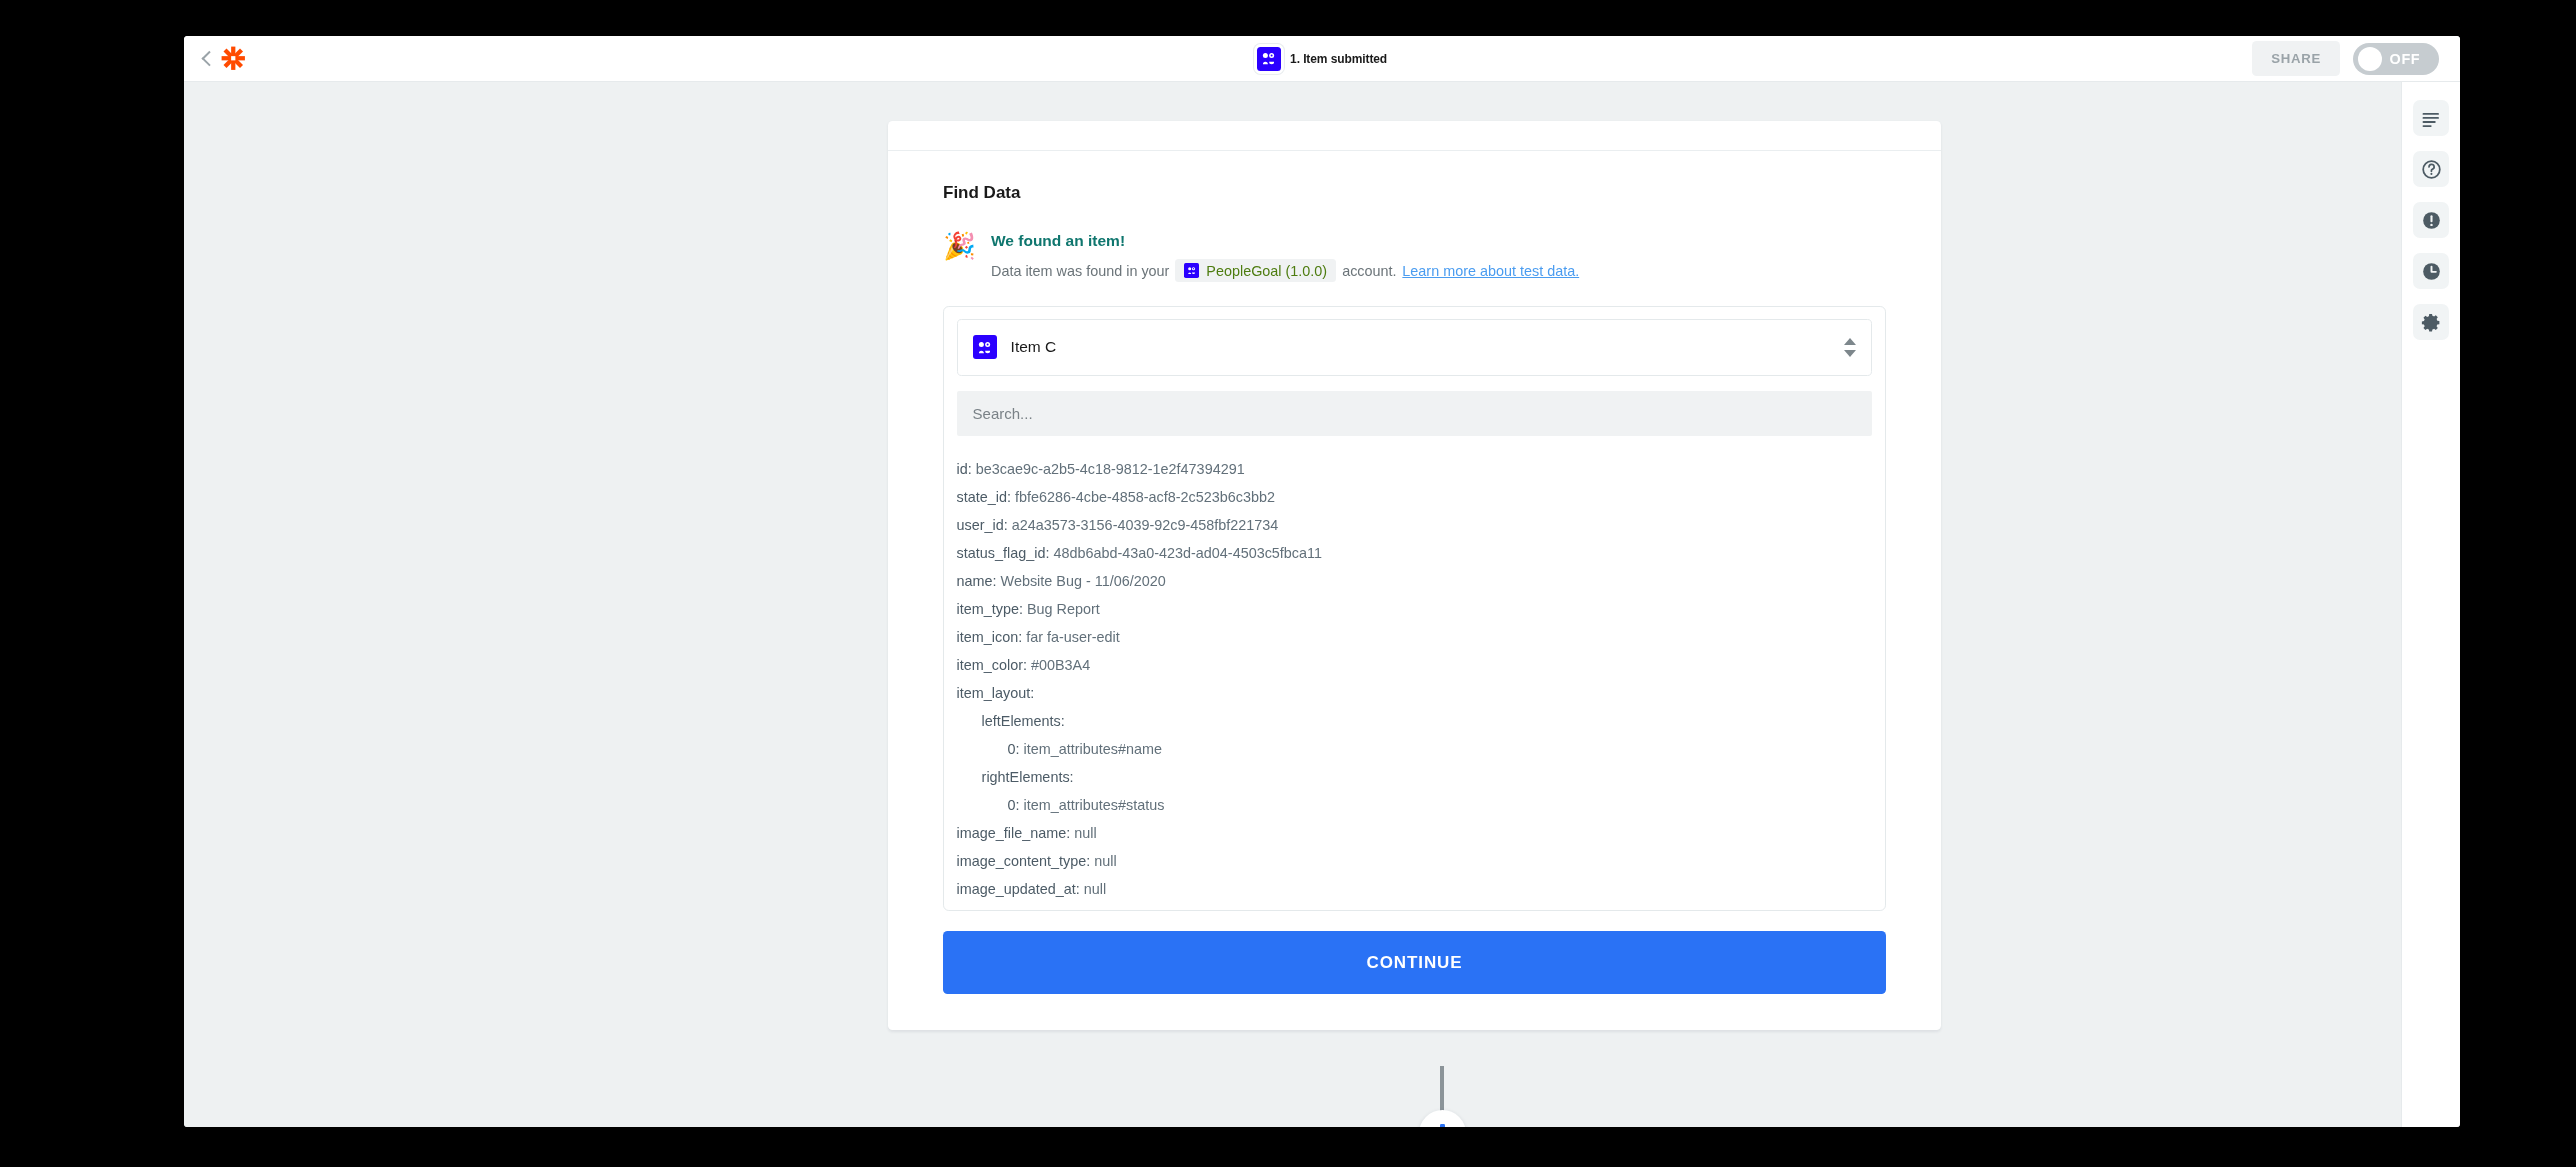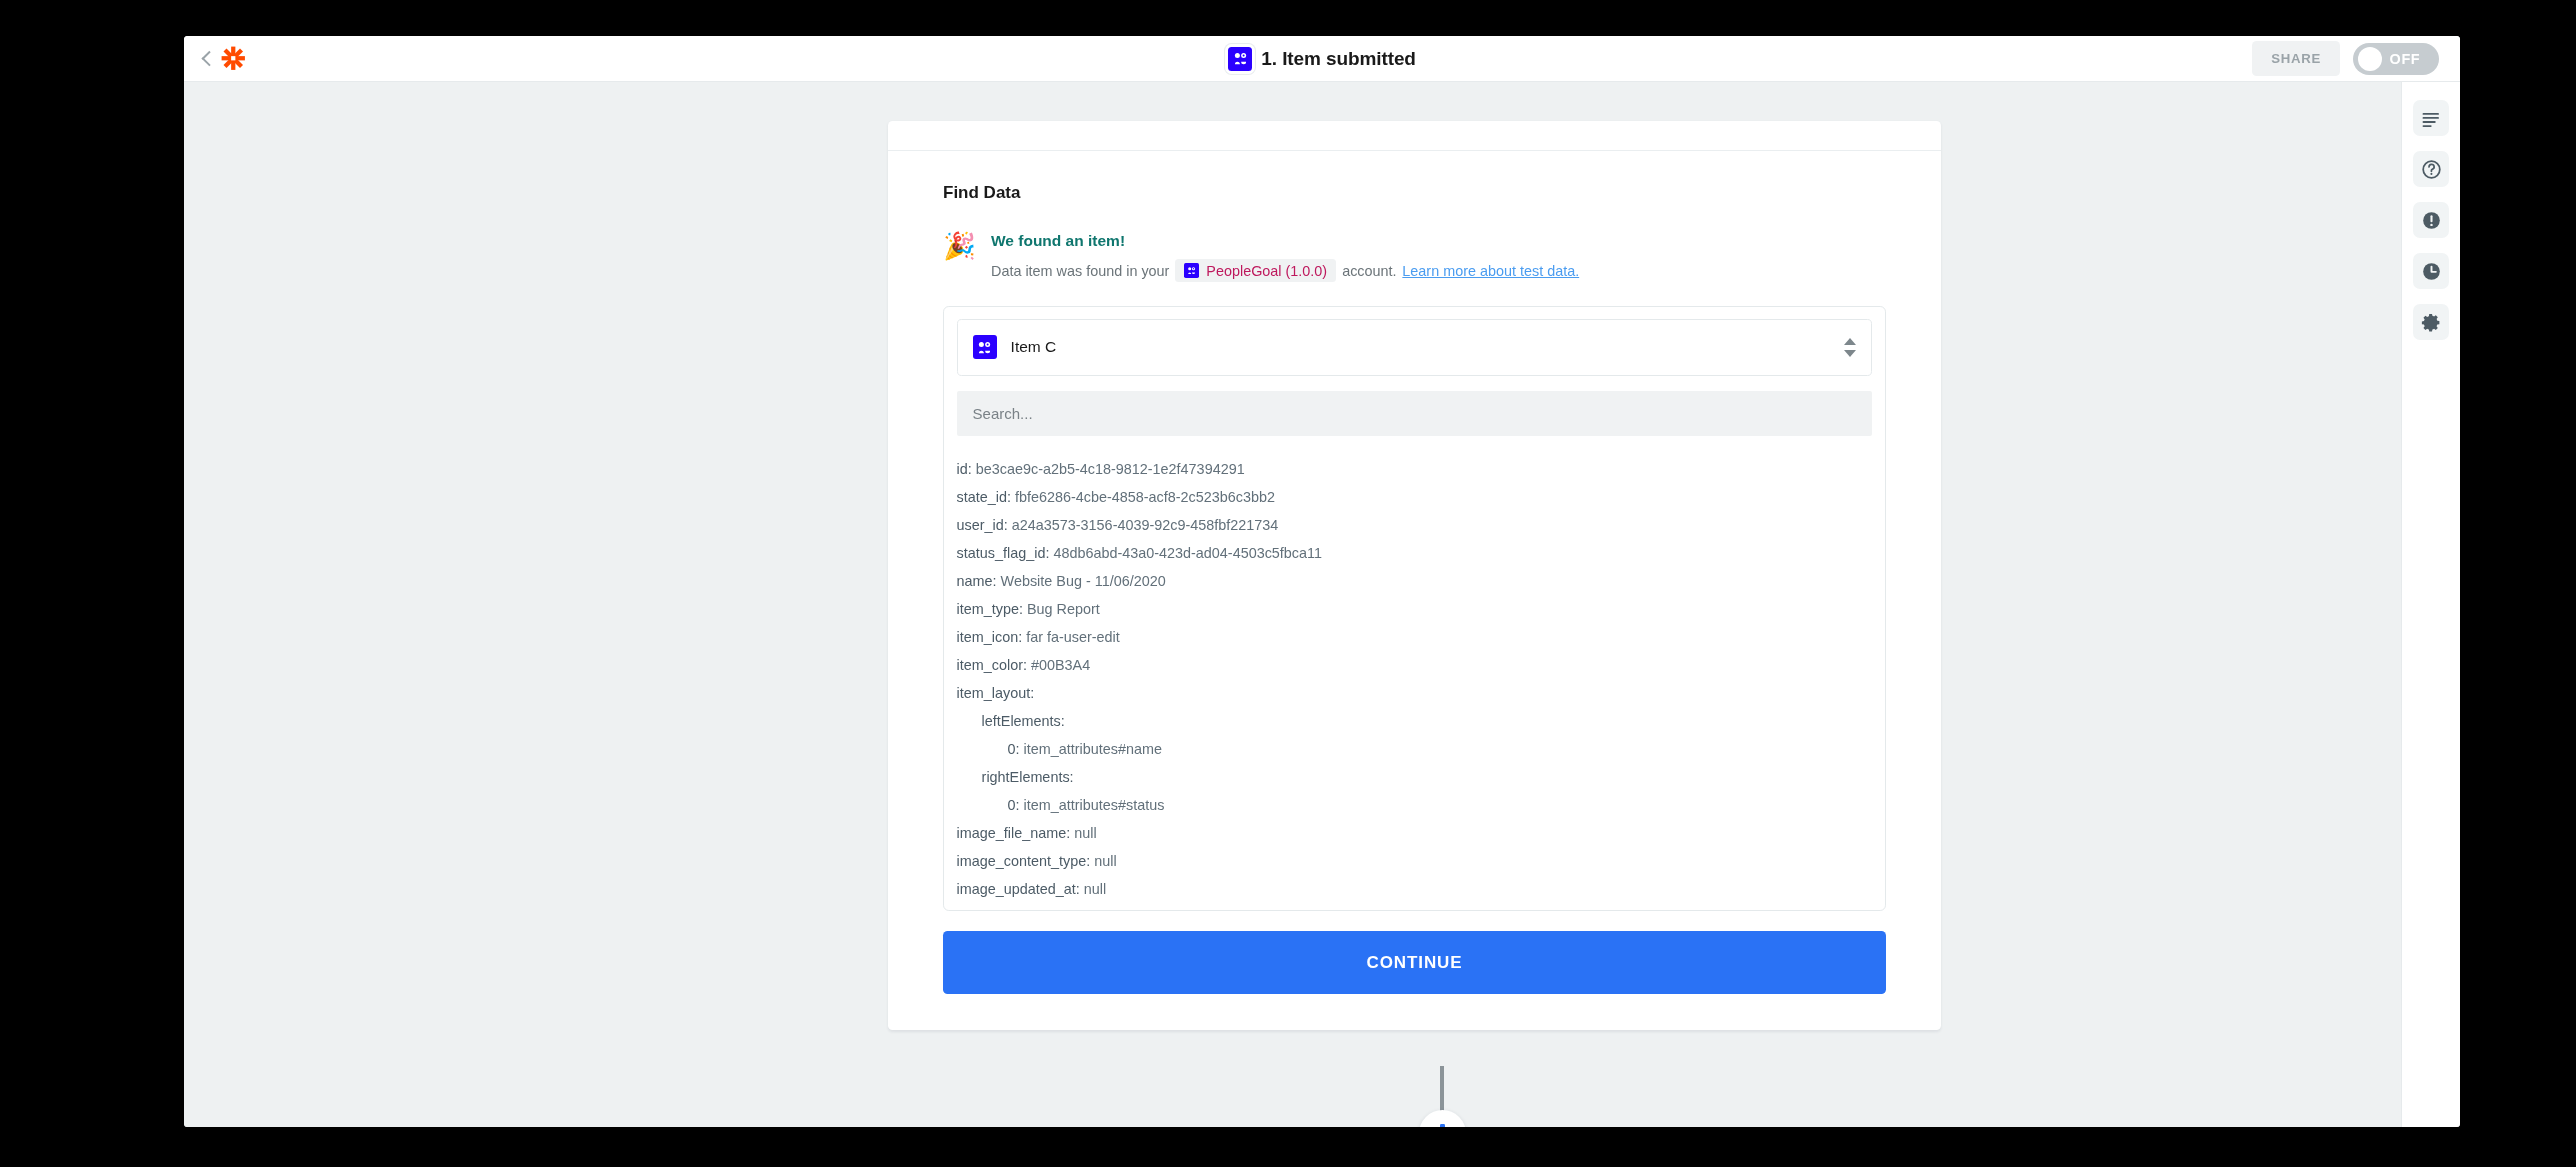--- a/index.html
+++ b/index.html
@@ -57,21 +57,21 @@
     border-radius: 2.9px;
     display: flex; align-items: center; justify-content: center;
     flex: 0 0 auto;
   }
   .pg-tile.framed {
     box-shadow: 0 0 0 2.9px #fff, 0 0 0 4px #e9edef;
     border-radius: 3.5px;
   }
   .pg-glyph { display: block; }
   .step-title {
-    font-size: 19px; font-weight: bold; color: #1a1a1a;
+    font-size: 12px; font-weight: bold; color: #1a1a1a;
     letter-spacing: -0.1px;
   }
 
   .topbar-right {
     margin-left: auto; display: flex; align-items: center;
     gap: 12.6px; padding-right: 21px; flex: 0 0 auto;
     position: relative; z-index: 3;
   }
   .share-btn {
     background: #f0f2f3; border: none;
@@ -162,21 +162,21 @@
     padding: 3.5px 9.2px;
     margin: 0 5.8px;
   }
   .chip-tile {
     width: 15px; height: 15px;
     background: #2b00ff;
     border-radius: 1.7px;
     display: flex; align-items: center; justify-content: center;
     flex: 0 0 auto;
   }
-  .chip-label { font-size: 14.4px; color: #be185d; }
+  .chip-label { font-size: 14.4px; color: #4d7c0f; }
   .learn-link {
     color: #4a9cf0; text-decoration: underline;
     margin-left: 5.8px; cursor: pointer; font-size: 14.4px;
   }
 
   
   .result-panel {
     margin-top: 24px;
     border: 1.7px solid #e4e9eb;
     border-radius: 5.8px;

